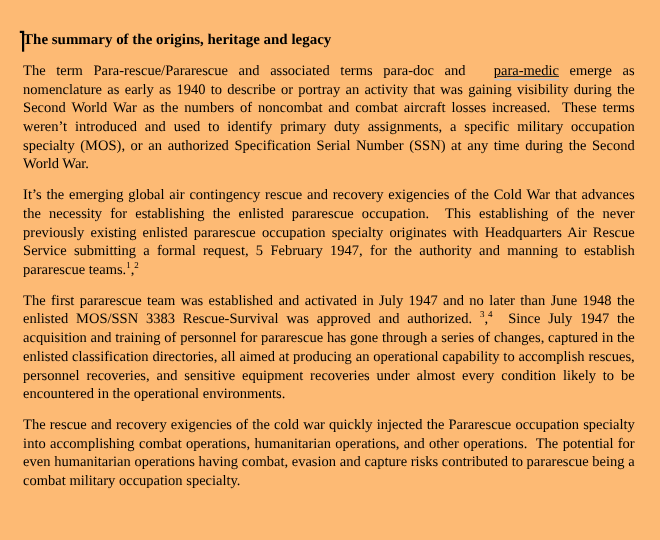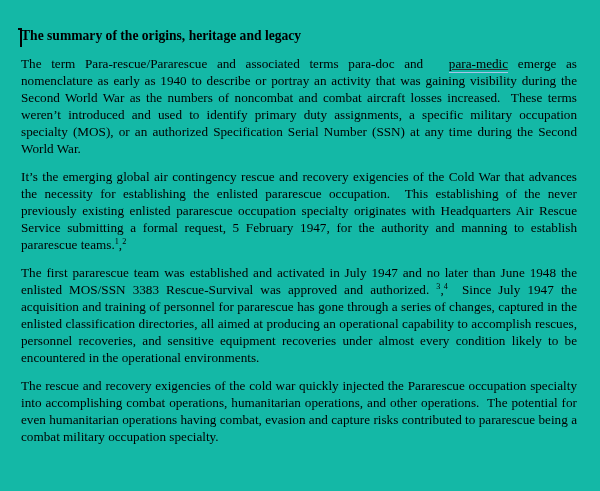--- a/index.html
+++ b/index.html
@@ -6,21 +6,21 @@
     margin: 0;
     padding: 0;
     background: #ffffff;
   }
   .page {
     position: relative;
     width: 600px;
     height: 491px;
     box-sizing: border-box;
     padding: 27px 23px 0 21px;
-    background: #14b8a6;
+    background: #fdba74;
     color: #000000;
     font-family: "Liberation Serif", "DejaVu Serif", serif;
     font-size: 13.2px;
     line-height: 17px;
     text-align: justify;
     overflow: hidden;
   }
   .heading {
     font-size: 13.6px;
     font-weight: bold;

